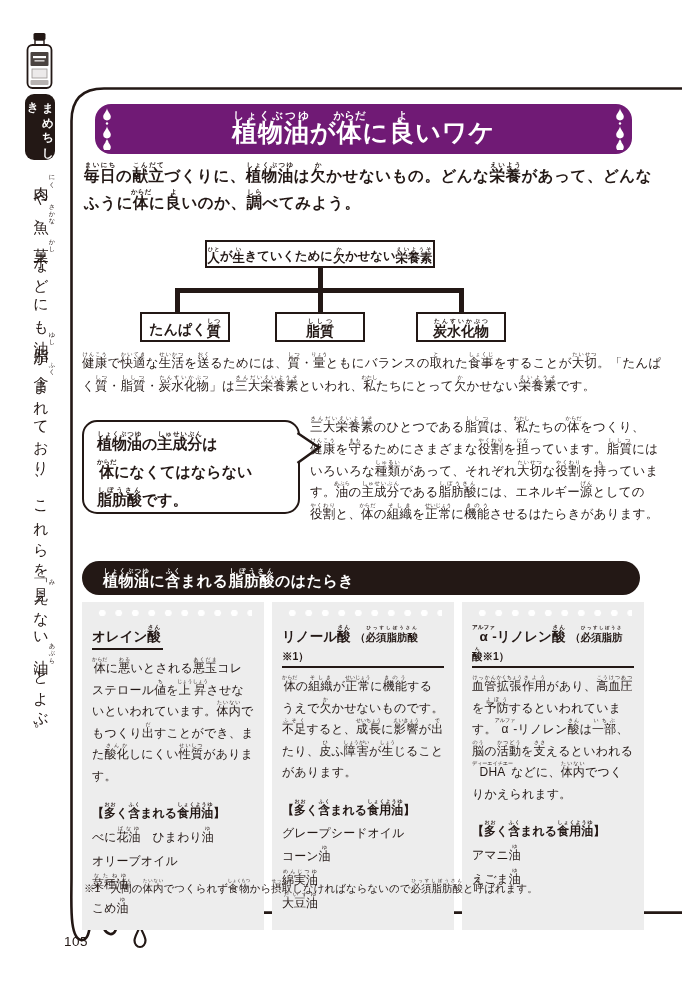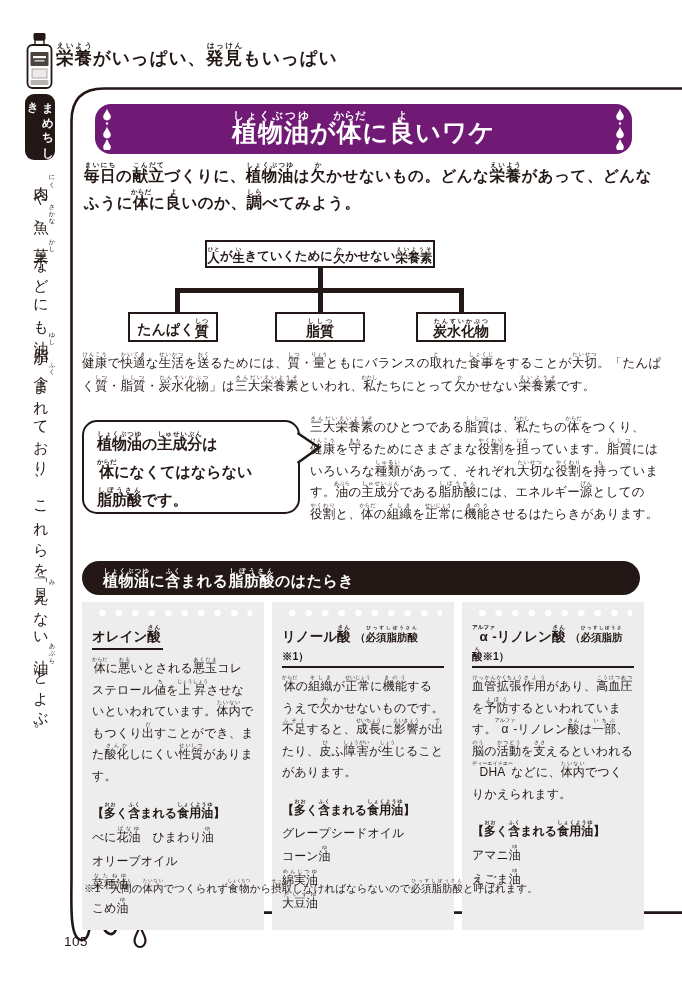--- a/index.html
+++ b/index.html
@@ -23,21 +23,21 @@
           display:flex;align-items:center;justify-content:center;}
   .banner .t{color:#fff;font-size:25px;font-weight:bold;letter-spacing:1px;padding-top:2px;}
   .bdrip{position:absolute;top:4px;}
   .bdrip.l{left:7px;} .bdrip.r{right:7px;}
   
   .lead{left:84px;top:161px;width:572px;font-size:15.5px;font-weight:bold;line-height:27px;letter-spacing:0.5px;}
   
   .fbox{border:2.2px solid #231815;background:#fff;display:flex;align-items:center;justify-content:center;}
   .froot{left:205px;top:240px;width:230px;height:28px;font-size:12.3px;font-weight:bold;padding-top:5px;}
   .fchild{top:312px;width:90px;height:30px;font-size:14px;font-weight:bold;padding-top:5px;}
-  .fc1{left:128px;} .fc2{left:275px;} .fc3{left:416px;}
+  .fc1{left:140px;} .fc2{left:275px;} .fc3{left:416px;}
   .fline{background:#231815;}
   
   .para1{left:82px;top:351px;width:584px;font-size:12.5px;line-height:23px;letter-spacing:0.2px;}
   .para2{left:310px;top:415px;width:356px;font-size:12.5px;line-height:21.8px;letter-spacing:0.2px;}
   
   .bubble{left:82px;top:420px;width:218px;height:94px;border:2.5px solid #231815;border-radius:15px;
           background:#fff;font-size:15px;font-weight:bold;line-height:28px;padding:8px 13px 0 13px;}
   
   .secbar{left:82px;top:561px;width:558px;height:34px;background:#231815;border-radius:17px;
           display:flex;align-items:center;}
@@ -76,21 +76,20 @@
     <rect x="7.5" y="1" width="12" height="7" rx="1.5" fill="#231815"></rect>
     <rect x="9" y="8" width="9" height="5" fill="#fff" stroke="#231815" stroke-width="1.4"></rect>
     <rect x="1.5" y="13" width="24" height="43" rx="5" fill="#fff" stroke="#231815" stroke-width="1.8"></rect>
     <rect x="4.5" y="20" width="18" height="14" rx="1" fill="#4a4340"></rect>
     <rect x="7" y="24" width="13" height="2.2" fill="#fff"></rect>
     <rect x="8.5" y="28" width="10" height="1.6" fill="#cfcccb"></rect>
     <rect x="6" y="37" width="15" height="9" fill="#eceaea" stroke="#9a9492" stroke-width="0.8"></rect>
     <rect x="4.5" y="48" width="18" height="5" rx="1" fill="#b7b2b0"></rect>
   </svg>
 
-  <div class="abs hdr-title" data-interactable="false"><ruby>栄養<rt>えいよう</rt></ruby>がいっぱい、<ruby>発見<rt>はっけん</rt></ruby>もいっぱい</div>
 
   <div class="abs badge" data-interactable="false">
     <span data-interactable="false">まめちしき</span>
   </div>
 
   <div class="abs sidenote" data-interactable="false"><ruby>肉<rt>にく</rt></ruby>や<ruby>魚<rt>さかな</rt></ruby>、<ruby>菓子<rt>かし</rt></ruby>などにも<ruby>油脂<rt>ゆし</rt></ruby>が<ruby>含<rt>ふく</rt></ruby>まれており、これらを「<ruby>見<rt>み</rt></ruby>えない<ruby>油<rt>あぶら</rt></ruby>」とよぶ。</div>
 
   <div class="abs banner" data-interactable="false">
     <svg class="bdrip l" data-interactable="false" width="10" height="42" viewBox="0 0 10 42">
       <path d="M5,0 C5,3 1.2,6 1.2,8.6 A3.8,3.8 0 0 0 8.8,8.6 C8.8,6 5,3 5,0 Z" fill="#fff"></path>

